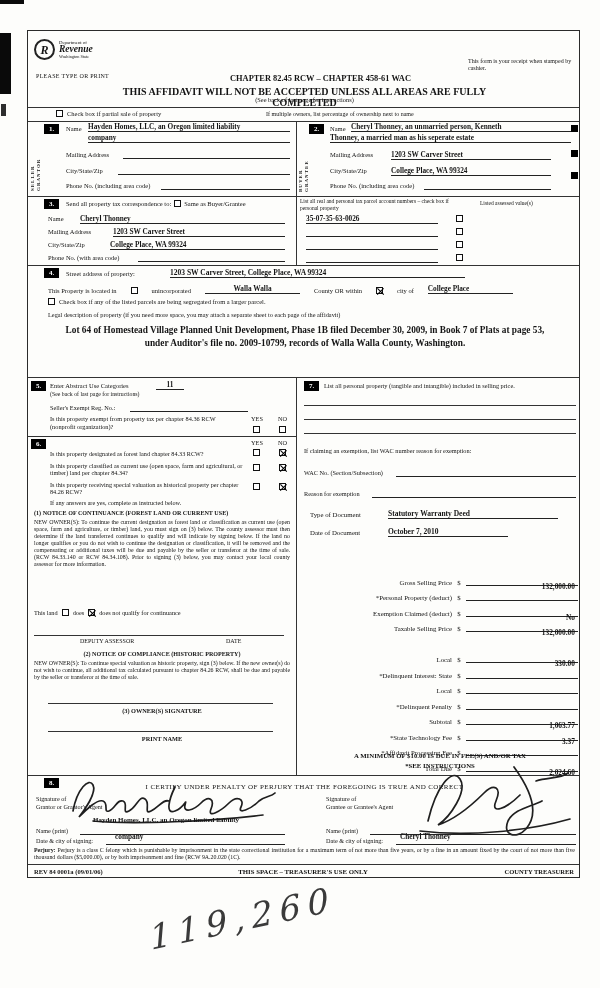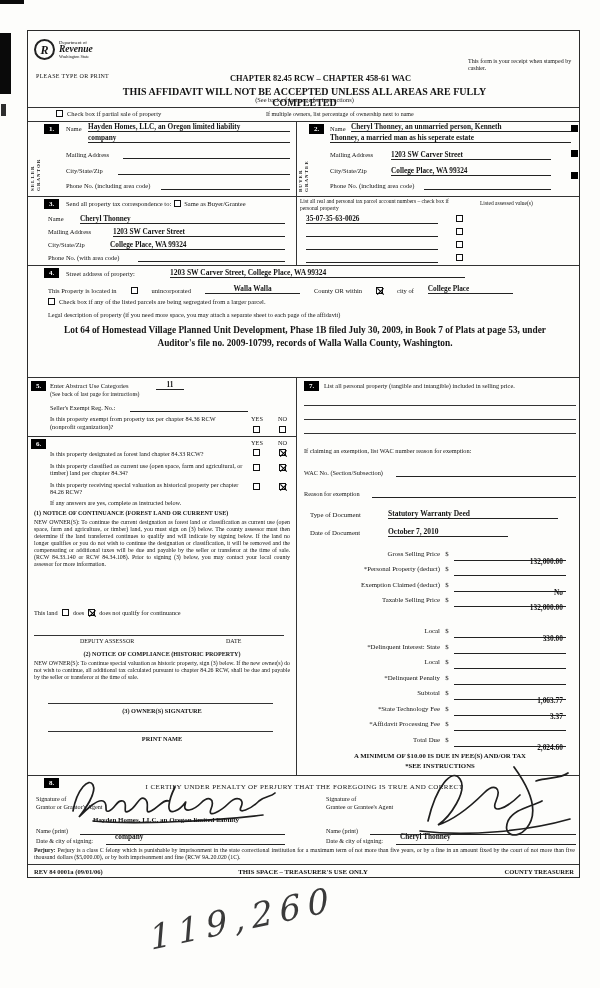--- a/index.html
+++ b/index.html
@@ -15,21 +15,21 @@
   .fval{position:absolute;border-bottom:0.9px solid #222;font-weight:bold;font-size:7.3px;height:10px;line-height:10px;white-space:nowrap;}
   .blank{position:absolute;border-bottom:0.9px solid #222;height:9px;}
   .cb{display:inline-block;width:7px;height:7px;border:1px solid #111;background:#fff;position:relative;vertical-align:middle;flex:0 0 auto;}
   .cb.abs{position:absolute;}
   .cb.checked::before,.cb.checked::after{content:"";position:absolute;left:-1px;top:2.6px;width:9px;height:1.3px;background:#000;}
   .cb.checked::before{transform:rotate(45deg);}
   .cb.checked::after{transform:rotate(-45deg);}
   .vertwrap{position:absolute;display:flex;gap:1px;}
   .vtext{writing-mode:vertical-rl;transform:rotate(180deg);font-size:5px;font-weight:bold;letter-spacing:1px;}
   .blackbox{position:absolute;width:7px;height:7px;background:#000;}
-  .mrow{position:absolute;left:260px;width:278px;display:flex;align-items:flex-start;height:11px;}
+  .mrow{position:absolute;left:272px;width:278px;display:flex;align-items:flex-end;height:11px;margin-top:25px;}
   .mlabel{width:152px;text-align:right;font-size:6.8px;white-space:nowrap;}
   .mdollar{width:14px;text-align:center;font-size:6.8px;}
   .mline{flex:1;border-bottom:0.9px solid #222;text-align:right;height:11px;}
   .mval{font-weight:bold;font-size:7.4px;padding-right:3px;line-height:11px;}
   .tiny{font-size:5.9px;line-height:7px;text-align:justify;}
   .sig-svg path{fill:none;stroke:#1f1f1f;stroke-width:1.7;stroke-linecap:round;}
   .art{position:absolute;background:#0a0a0a;}
   .handwrite{position:absolute;font-family:"DejaVu Serif",serif;font-style:italic;font-size:34px;color:#3a3a3a;letter-spacing:7px;transform:rotate(-12deg) skewX(-6deg);}
 </style>
 </head>
@@ -147,21 +147,21 @@
       <span class="cb checked"></span>
       <span style="font-size:6.5px;">city of</span>
       <span style="display:inline-block;width:85px;border-bottom:0.9px solid #222;font-weight:bold;font-size:7.3px;">College Place</span>
     </div>
 
     <div class="abs" style="left:20px;top:267px;display:flex;gap:4px;align-items:center;">
       <span class="cb"></span>
       <span style="font-size:6.5px;">Check box if any of the listed parcels are being segregated from a larger parcel.</span>
     </div>
     <div class="abs" style="left:20px;top:280px;font-size:6.3px;">Legal description of property (if you need more space, you may attach a separate sheet to each page of the affidavit)</div>
-    <div class="abs" style="left:30px;top:293px;width:494px;text-align:center;font-weight:bold;font-size:9.3px;line-height:12.5px;">Lot 64 of Homestead Village Planned Unit Development, Phase 1B filed July 30, 2009, in Book 7 of Plats at page 53, under Auditor's file no. 2009-10799, records of Walla Walla County, Washington.</div>
+    <div class="abs" style="left:30px;top:293px;width:494px;text-align:center;font-weight:bold;font-size:9.3px;line-height:12.5px;">Lot 64 of Homestead Village Planned Unit Development, Phase 1B filed December 30, 2009, in Book 7 of Plats at page 53, under Auditor's file no. 2009-10799, records of Walla Walla County, Washington.</div>
 
     <div class="hl" style="left:0;right:0;top:346px;"></div>
     <div class="vl" style="left:268px;top:346px;height:398px;"></div>
 
     <div class="numbox" style="left:3px;top:350px;">5.</div>
     <span class="flbl" style="left:22px;top:351px;">Enter Abstract Use Categories</span>
     <span class="fval" style="left:128px;top:349px;width:28px;text-align:center;">11</span>
     <span class="flbl" style="left:22px;top:360px;font-size:5.8px;">(See back of last page for instructions)</span>
     <span class="flbl" style="left:22px;top:373px;font-size:6.3px;">Seller's Exempt Reg. No.:</span>
     <span class="blank" style="left:102px;top:372px;width:118px;"></span>

